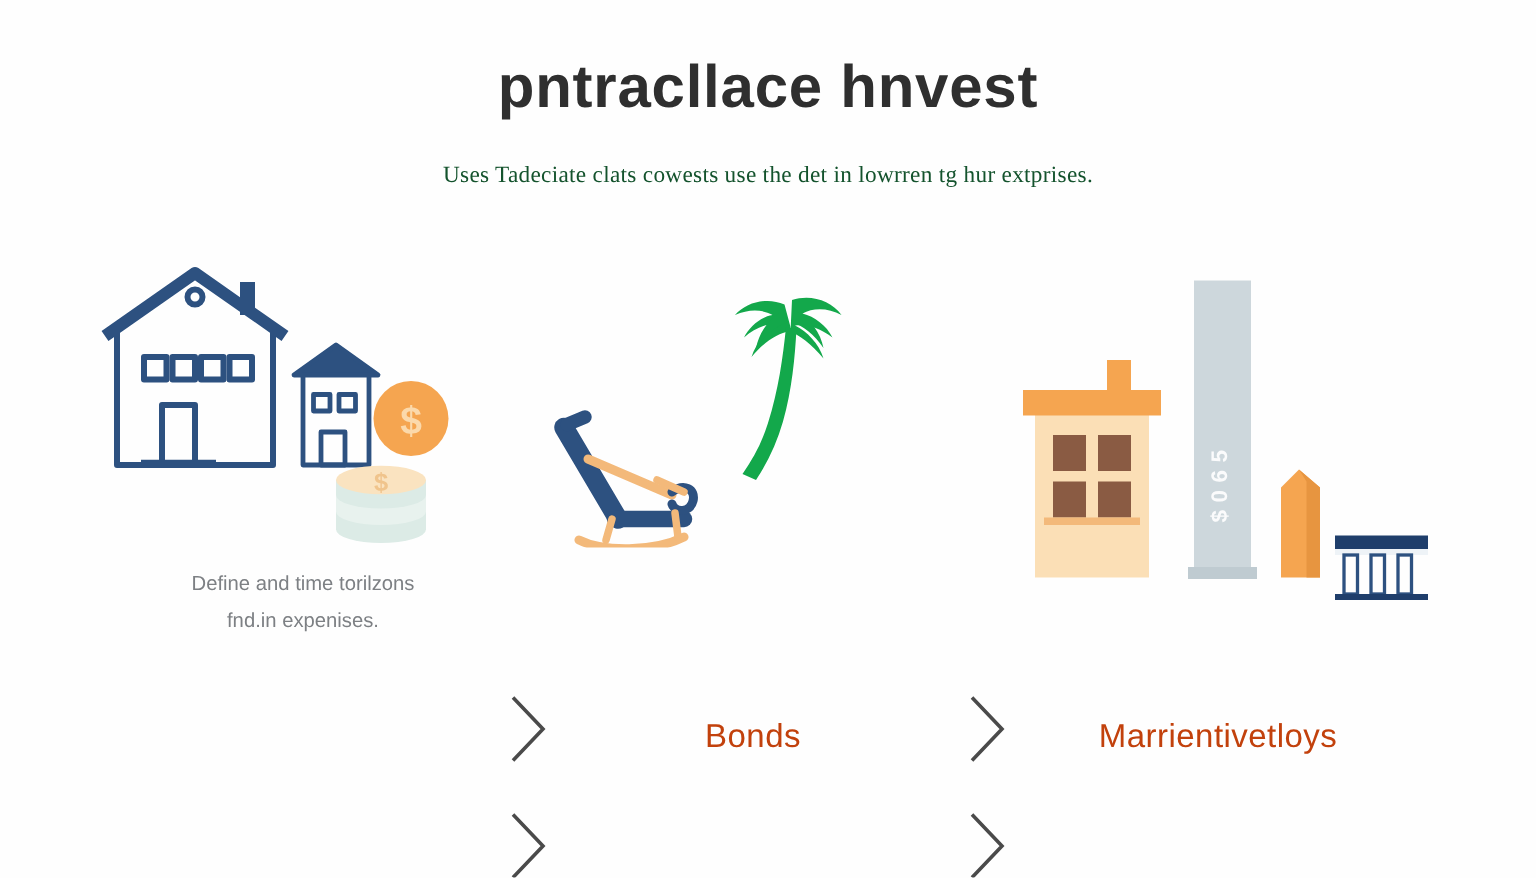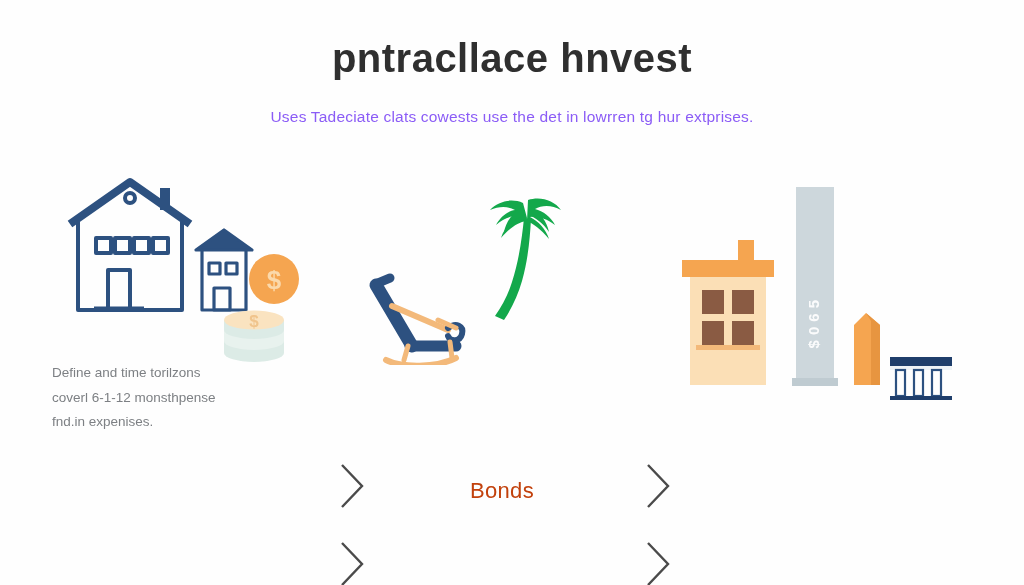--- a/index.html
+++ b/index.html
@@ -33,23 +33,24 @@
     font-size: 40px;
     font-weight: 700;
     color: #2f2f2f;
     letter-spacing: 0.5px;
     margin: 0;
     line-height: 1.2;
   }
   .subtitle {
     font-size: 15.5px;
     font-weight: 400;
-    color: #8b5cf6;
+    color: #14532d;
     margin: 26px 0 0 0;
     letter-spacing: 0.2px;
+    font-family: Liberation Serif, serif;
   }
 
   
   .columns {
     position: absolute;
     top: 170px;
     left: 0;
     width: 1024px;
     height: 380px;
   }
@@ -64,24 +65,24 @@
   .col-3 { left: 662px; }
 
   .art {
     position: relative;
     width: 300px;
     height: 195px;
   }
 
   .caption {
     position: absolute;
-    top: 196px;
-    left: 0;
-    width: 300px;
-    text-align: left;
+    top: 212px;
+    left: 0;
+    width: 300px;
+    text-align: center;
     color: #7d8084;
     font-size: 13.5px;
     line-height: 1.0;
   }
   .caption .ln {
     display: block;
     margin-bottom: 11px;
     white-space: nowrap;
   }
   .caption .ln.gap {
@@ -174,21 +175,20 @@
             <rect x="172" y="160" width="60" height="11" fill="#e8f2ee"></rect>
             <ellipse cx="202" cy="160" rx="30" ry="9" fill="#dcebe6"></ellipse>
             <rect x="172" y="150" width="60" height="10" fill="#dcebe6"></rect>
             <ellipse cx="202" cy="150" rx="30" ry="9.5" fill="#fae3c0"></ellipse>
             <text x="202" y="157" font-family="'Liberation Sans', sans-serif" font-size="17" font-weight="700" fill="#f0c48c" text-anchor="middle">$</text>
           </g>
         </svg>
       </div>
       <div class="caption">
         <span class="ln">Define and time torilzons</span>
-        <span class="ln">coverl 6-1-12 monsthpense</span>
         <span class="ln gap">fnd.in expenises.</span>
       </div>
       <div class="col-label"></div>
     </div>
 
     <div class="chevrons chev-1">
       <svg class="c-top" width="36" height="52" viewBox="0 0 36 52">
         <path d="M8 5 L28 26 L8 47" fill="none" stroke="#4a4a4a" stroke-width="2.4"></path>
       </svg>
       <svg class="c-bot" width="36" height="52" viewBox="0 0 36 52">
@@ -268,16 +268,17 @@
             <rect x="228" y="231" width="62" height="4" fill="#eef3f7"></rect>
             <rect x="234" y="235" width="9" height="26" fill="none" stroke="#2d5180" stroke-width="2.2"></rect>
             <rect x="252" y="235" width="9" height="26" fill="none" stroke="#2d5180" stroke-width="2.2"></rect>
             <rect x="270" y="235" width="9" height="26" fill="none" stroke="#2d5180" stroke-width="2.2"></rect>
             <rect x="228" y="261" width="62" height="4" fill="#1f3e6b"></rect>
           </g>
         </svg>
         <div class="tower-text" style="left:143px; top:125px;">$065</div>
       </div>
       <div class="caption"></div>
+      <div class="col-label">Marrientivetloys</div>
     </div>
 
   </div>
 </div>
 
 </body></html>

